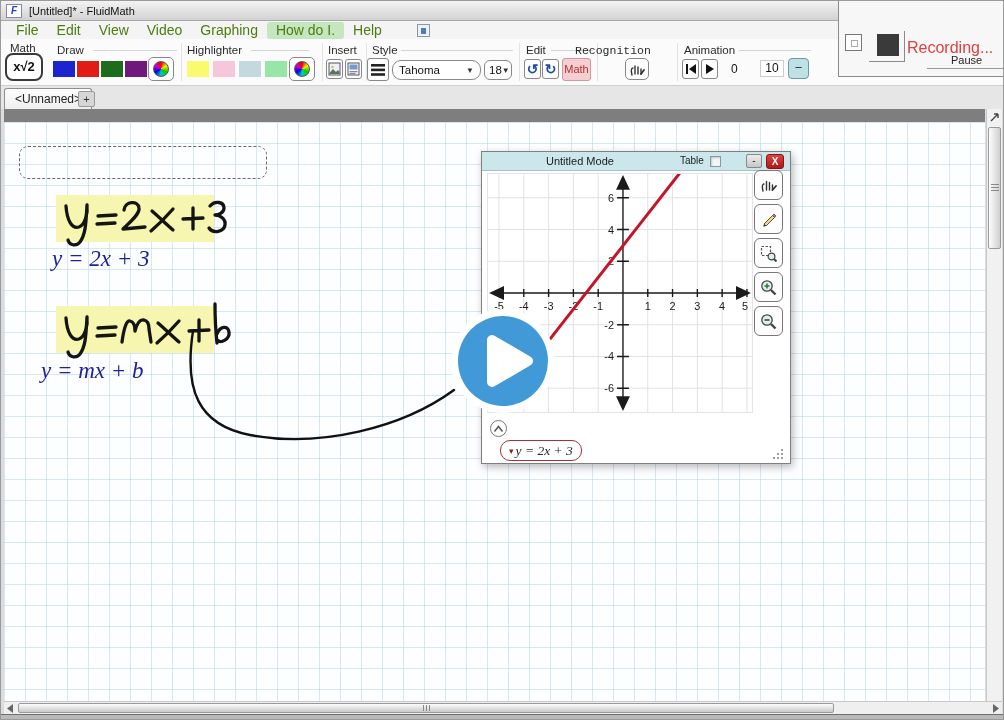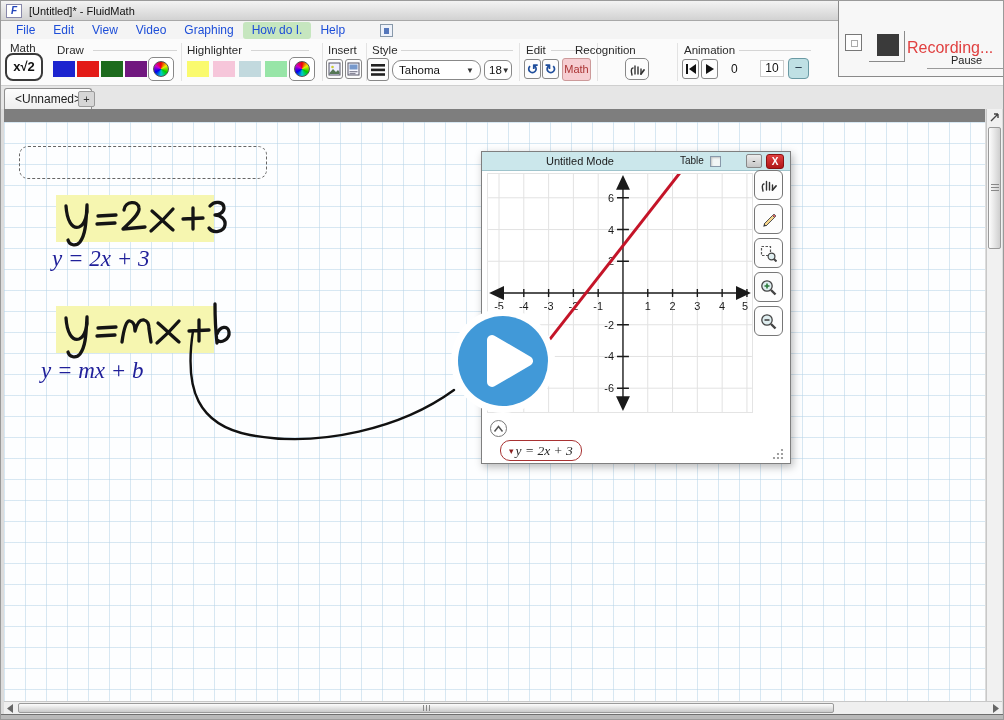--- a/index.html
+++ b/index.html
@@ -9,21 +9,21 @@
 
   
   .titlebar { position:absolute; left:0; top:0; width:1004px; height:20px;
     background:linear-gradient(#f3f3f3,#d2d2d2); border-bottom:1px solid #a8a8a8; }
   .app-icon { position:absolute; left:5px; top:3px; width:16px; height:14px; background:#fff;
     border:1px solid #88a; font-size:10px; font-weight:bold; color:#2244bb; text-align:center; line-height:12px; font-style:italic;}
   .title-text { position:absolute; left:28px; top:0; line-height:20px; font-size:11px; color:#111; }
 
   
   .menubar { position:absolute; left:0; top:20px; width:1004px; height:18px; background:#f4f4f4; display:flex; align-items:center; padding-left:6px; }
-  .menu-item { font-size:12px; color:#1d4ed8; padding:1px 9px; line-height:15px; }
+  .menu-item { font-size:14px; color:#4d7c0f; padding:1px 9px; line-height:15px; }
   .menu-item.hl { background:#c6e6bf; border-radius:3px; }
   .menu-extra-icon { width:13px; height:13px; border:1px solid #8899aa; background:#eef2fa; margin-left:26px; position:relative; }
   .menu-extra-icon:after{ content:""; position:absolute; left:3px; top:3px; width:5px; height:6px; background:#5577bb; }
 
   
   .toolbar { position:absolute; left:0; top:38px; width:1004px; height:47px; background:#fbfbfb; border-bottom:1px solid #cfcfcf; }
   .glabel { position:absolute; top:5px; font-size:11.5px; color:#2a2a2a; }
   .gline { position:absolute; top:11px; height:1px; background:#d5d5d5; }
   .gdiv { position:absolute; top:4px; height:38px; width:1px; background:#e3e3e3; }
   .math-btn { position:absolute; left:4px; top:14px; width:38px; height:28px; border:2px solid #3a3a3a; border-radius:8px; background:#fff;
@@ -203,21 +203,21 @@
     <div class="gline" style="left:550px; width:42px;"></div>
     <div class="tb-btn undo-redo" style="left:523px; top:20px; width:17px; height:20px;">
         <span>↺</span>
       </div>
     <div class="tb-btn undo-redo" style="left:541px; top:20px; width:17px; height:20px;">
         <span>↻</span>
       </div>
     <div class="clear-btn">Math</div>
     <div class="gdiv" style="left:596px;"></div>
 
-    <span class="glabel" style="left:574px;">Recognition</span>
+    <span class="glabel" style="left:574px;font-family:Liberation Mono, monospace;">Recognition</span>
     <div class="tb-btn" style="left:624px; top:19px; width:24px; height:22px; border-radius:5px;">
       <svg width="16" height="15" fill="none" stroke="#333" stroke-width="1.4" stroke-linecap="round">
         <path d="M3 13 C2 9 2 6 4 6 M6 12 V4 M9 12 V5 M12 12 V7"></path>
           <path d="M12 12 L15 8" stroke-width="1.8"></path>
       </svg>
     </div>
     <div class="gdiv" style="left:676px;"></div>
 
     <span class="glabel" style="left:683px;">Animation</span>
     <div class="gline" style="left:738px; width:72px;"></div>

